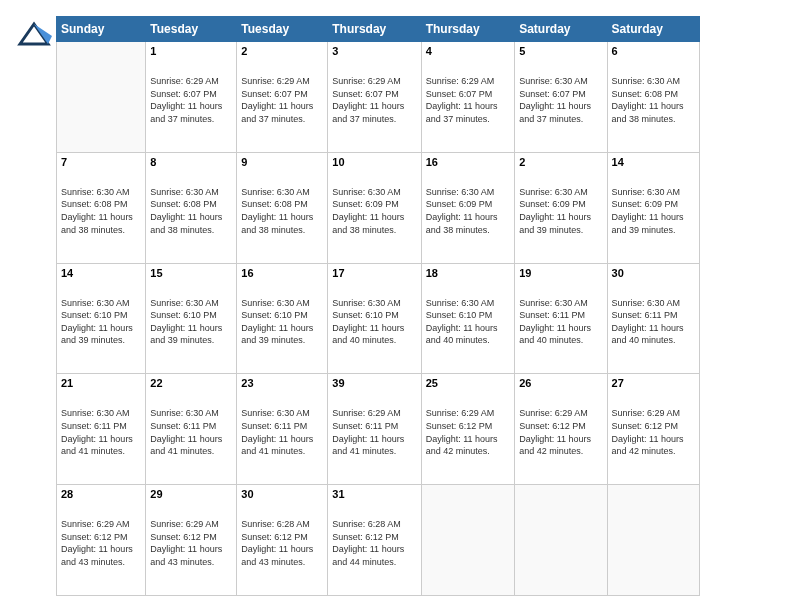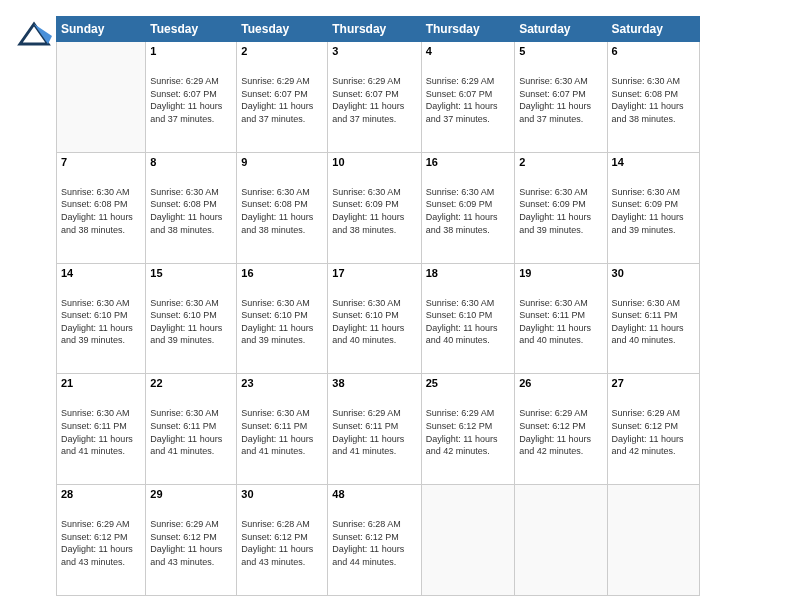--- a/index.html
+++ b/index.html
@@ -220,21 +220,21 @@
           </td>
           <td>
             <span class="day-number">22</span>
             <div class="day-info">Sunrise: 6:30 AM<br>Sunset: 6:11 PM<br>Daylight: 11 hours and 41 minutes.</div>
           </td>
           <td>
             <span class="day-number">23</span>
             <div class="day-info">Sunrise: 6:30 AM<br>Sunset: 6:11 PM<br>Daylight: 11 hours and 41 minutes.</div>
           </td>
           <td>
-            <span class="day-number">38</span>
+            <span class="day-number">39</span>
             <div class="day-info">Sunrise: 6:29 AM<br>Sunset: 6:11 PM<br>Daylight: 11 hours and 41 minutes.</div>
           </td>
           <td>
             <span class="day-number">25</span>
             <div class="day-info">Sunrise: 6:29 AM<br>Sunset: 6:12 PM<br>Daylight: 11 hours and 42 minutes.</div>
           </td>
           <td>
             <span class="day-number">26</span>
             <div class="day-info">Sunrise: 6:29 AM<br>Sunset: 6:12 PM<br>Daylight: 11 hours and 42 minutes.</div>
           </td>
@@ -250,21 +250,21 @@
           </td>
           <td>
             <span class="day-number">29</span>
             <div class="day-info">Sunrise: 6:29 AM<br>Sunset: 6:12 PM<br>Daylight: 11 hours and 43 minutes.</div>
           </td>
           <td>
             <span class="day-number">30</span>
             <div class="day-info">Sunrise: 6:28 AM<br>Sunset: 6:12 PM<br>Daylight: 11 hours and 43 minutes.</div>
           </td>
           <td>
-            <span class="day-number">48</span>
+            <span class="day-number">31</span>
             <div class="day-info">Sunrise: 6:28 AM<br>Sunset: 6:12 PM<br>Daylight: 11 hours and 44 minutes.</div>
           </td>
           <td class="empty-cell"></td>
           <td class="empty-cell"></td>
           <td class="empty-cell"></td>
         </tr>
       </tbody>
   </table>
 </div>
 

